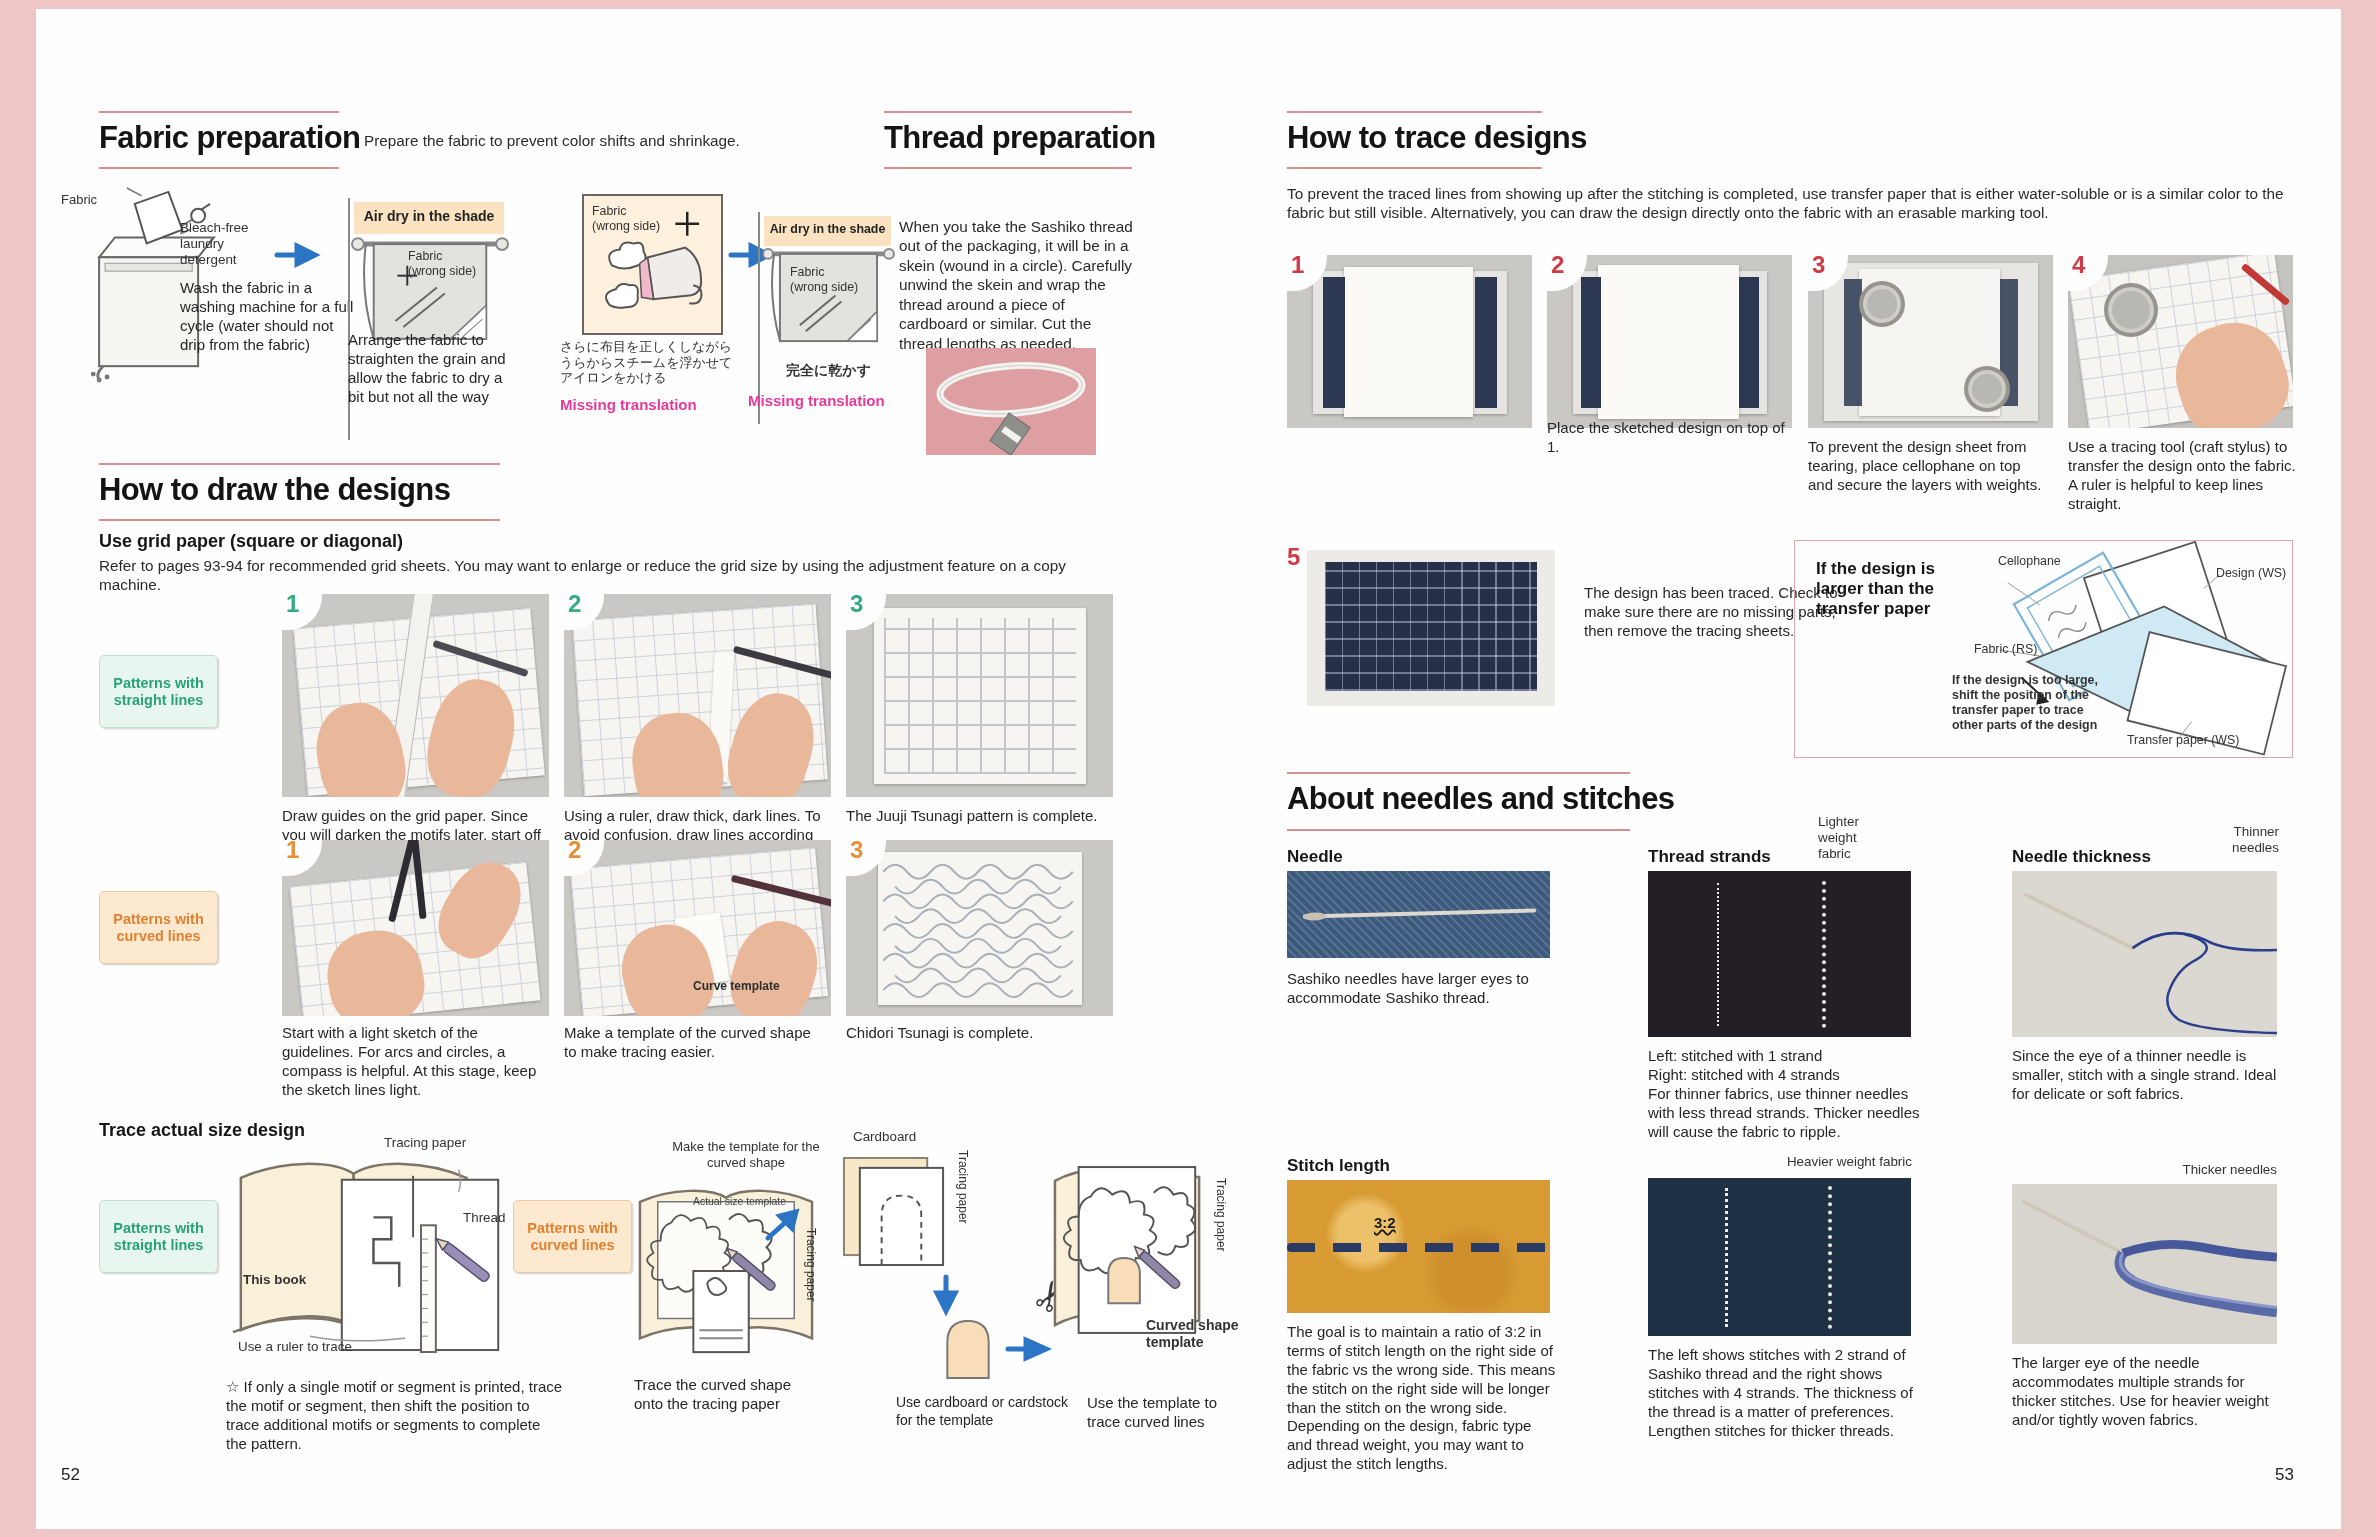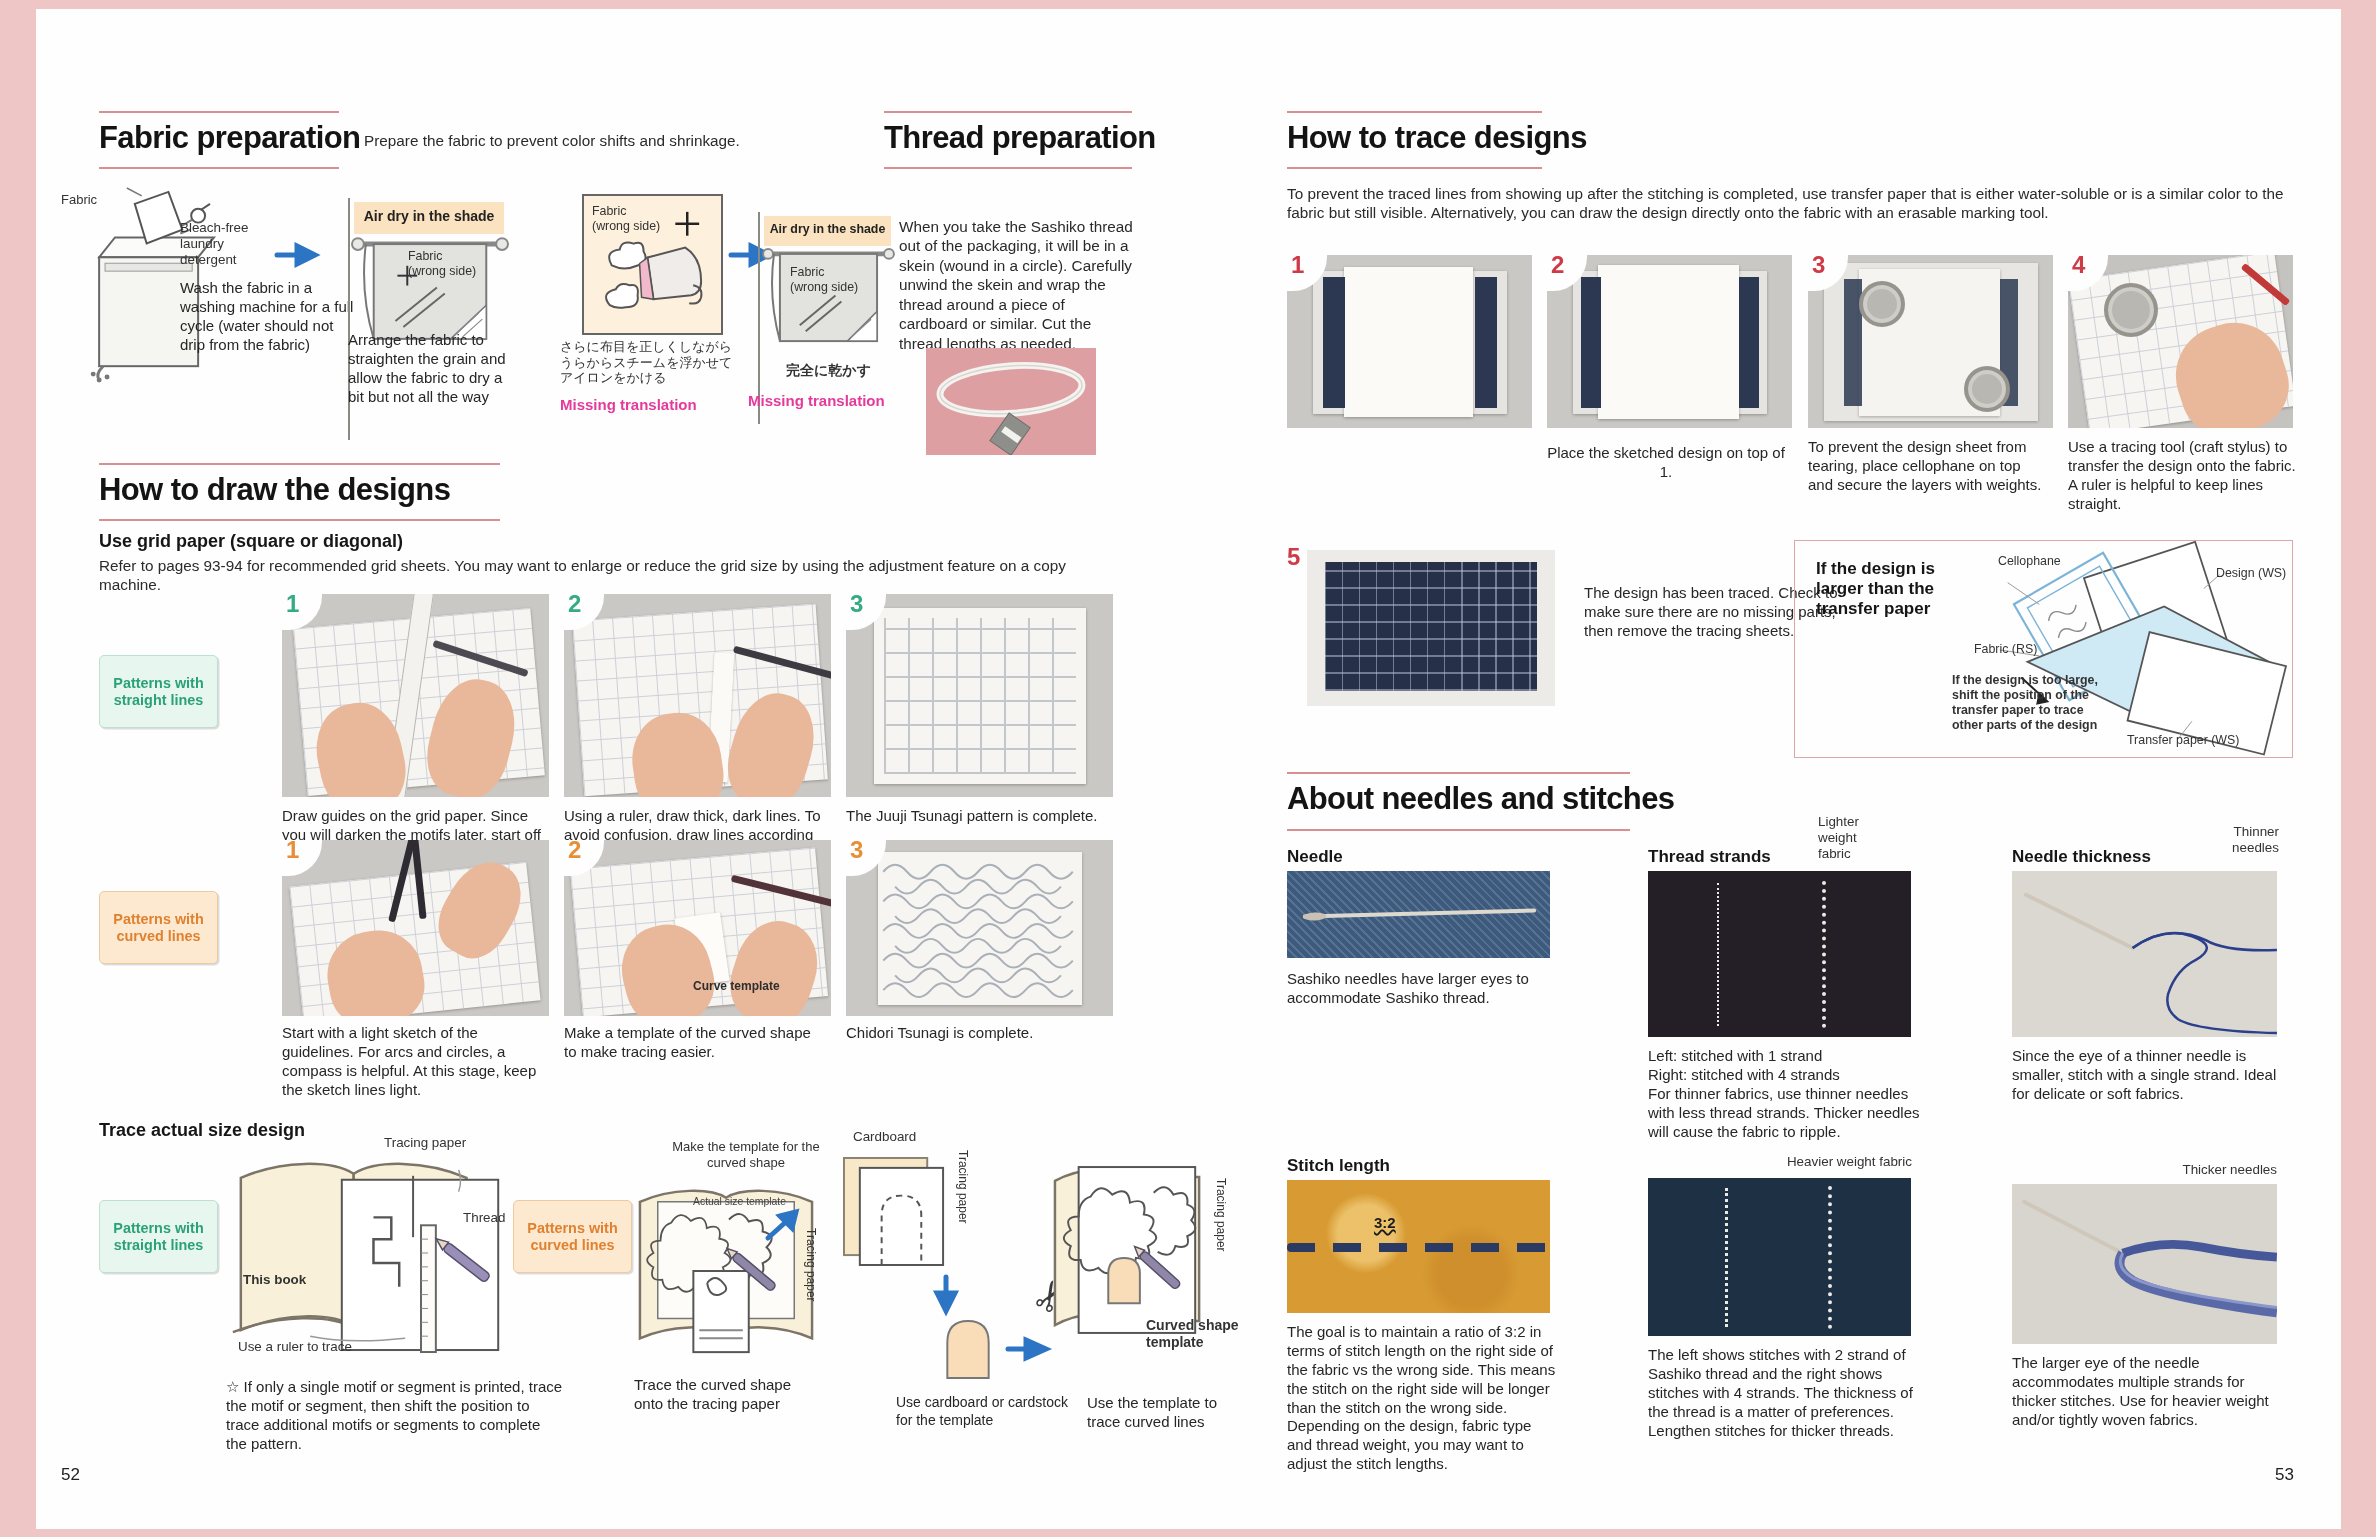--- a/index.html
+++ b/index.html
@@ -378,21 +378,21 @@
 
 <div class="photo" style="left:2068px;top:255px;width:225px;height:173px;background:#c5c3bf;">
   <div class="notch"></div>
   <div class="sheet grid1" style="left:10px;top:10px;width:208px;height:156px;background:#efedе9;background-size:20px 20px;transform:rotate(-8deg);"></div>
   <div class="weight" style="left:36px;top:28px;width:46px;height:46px;"></div>
   <div class="hand" style="left:109px;top:69px;width:109px;height:109px;transform:rotate(-18deg);"></div>
   <div class="pencil" style="left:168px;top:26px;width:59px;background:#c23a38;transform:rotate(40deg);"></div>
 </div>
 <div class="t stepnum rnum" style="left:2072px;top:251px;">4</div>
 
-<div class="t cap" style="left:1547px;top:444px;width:238px;text-align:center;">Place the sketched design on top of 1.</div>
+<div class="t cap" style="left:1547px;top:419px;width:238px;">Place the sketched design on top of 1.</div>
 <div class="t cap" style="left:1808px;top:438px;width:238px;">To prevent the design sheet from tearing, place cellophane on top and secure the layers with weights.</div>
 <div class="t cap" style="left:2068px;top:438px;width:228px;">Use a tracing tool (craft stylus) to transfer the design onto the fabric. A ruler is helpful to keep lines straight.</div>
 
 <div class="t stepnum rnum" style="left:1287px;top:543px;">5</div>
 <div class="photo" style="left:1307px;top:550px;width:248px;height:156px;background:#edebe7;">
   <div class="t" style="left:18px;top:12px;width:212px;height:129px;background:#273049;background-image:repeating-linear-gradient(0deg,rgba(190,198,218,.5) 0 1.5px,transparent 1.5px 17px),repeating-linear-gradient(90deg,rgba(190,198,218,.5) 0 1.5px,transparent 1.5px 17px);"></div>
 </div>
 <div class="t cap" style="left:1584px;top:584px;width:277px;">The design has been traced. Check to make sure there are no missing parts, then remove the tracing sheets.</div>
 
 <div class="t" style="left:1794px;top:540px;width:497px;height:216px;border:1.5px solid #dba7a7;"></div>

